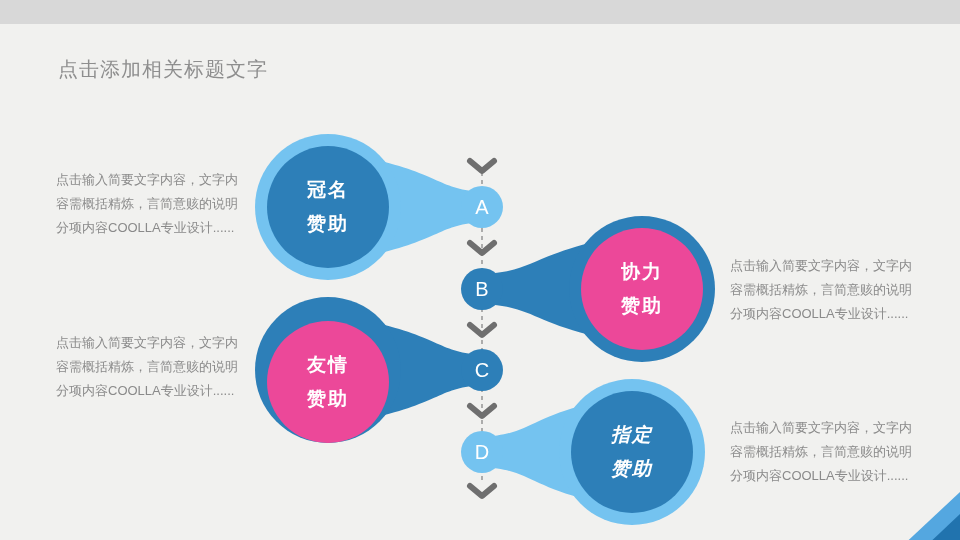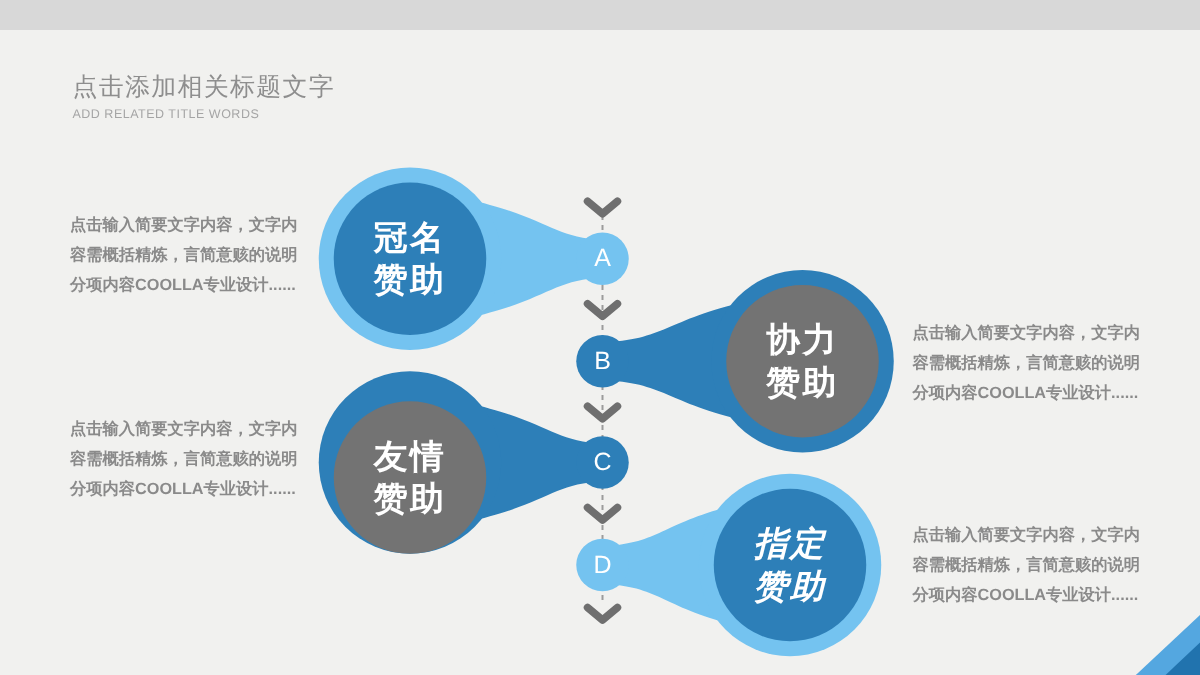--- a/index.html
+++ b/index.html
@@ -9,43 +9,43 @@
     background:#F1F1EF; overflow:hidden;
     font-family:"Liberation Sans", sans-serif;
     margin-top:24px;
   }
   
   .header { position:absolute; left:58px; top:32px; }
   .title { font-size:20px; color:#8E8E8E; letter-spacing:1px; font-weight:400; }
   .subtitle { font-size:10px; color:#A5A5A5; margin-top:3px; letter-spacing:0.4px; }
 
   
-  .desc { position:absolute; width:200px; font-size:13px; color:#8A8A8A; line-height:24px;font-weight:bold; }
+  .desc { position:absolute; width:200px; font-size:13px; color:#8A8A8A; line-height:24px; }
   .desc-left-1 { left:56px;  top:144px; }
   .desc-left-2 { left:56px;  top:307px; }
   .desc-right-1{ left:730px; top:230px; }
   .desc-right-2{ left:730px; top:392px; }
 
   
   .diagram-svg { position:absolute; left:0; top:0; }
 
   
   .big-circle {
     position:absolute; width:146px; height:146px; border-radius:50%;
     display:flex; align-items:center; justify-content:center;
   }
   .big-circle .inner {
     width:122px; height:122px; border-radius:50%;
     display:flex; flex-direction:column; align-items:center; justify-content:center;
-    color:#FFFFFF; font-size:27px; font-weight:bold; line-height:34px; letter-spacing:2px;
+    color:#FFFFFF; font-size:19px; font-weight:bold; line-height:34px; letter-spacing:2px;
   }
   .light-ring { background:#74C3F0; }
   .light-ring .inner { background:#2D7FB8; }
   .dark-ring { background:#2D7FB8; }
-  .dark-ring .inner { background:#737373; }
+  .dark-ring .inner { background:#ec4899; }
 
   .circle-1 { left:255px; top:110px; }
   .circle-2 { left:569px; top:192px; }
   .circle-3 { left:255px; top:273px;align-items:flex-end; }
   .circle-4 { left:559px; top:355px;font-style:italic; }
 
   
   .node {
     position:absolute; width:42px; height:42px; border-radius:50%;
     display:flex; align-items:center; justify-content:center;
@@ -60,21 +60,20 @@
   .node-c { left:461px; top:325px; }
   .node-d { left:461px; top:407px; }
 </style>
 </head>
 <body>
 
 <div class="slide">
 
   <div class="header">
     <div class="title">点击添加相关标题文字</div>
-    <div class="subtitle">ADD RELATED TITLE WORDS</div>
   </div>
 
   <svg class="diagram-svg" width="960" height="540" viewBox="0 0 960 540">
 
     <line x1="482" y1="148" x2="482" y2="458" stroke="#9B9B9B" stroke-width="1.6" stroke-dasharray="4,4"></line>
 
     <g stroke="#6F6F6F" stroke-width="6" fill="none" stroke-linecap="round" stroke-linejoin="round">
       <path d="M 470 137 L 482 147 L 494 137"></path>
       <path d="M 470 219 L 482 229 L 494 219"></path>
       <path d="M 470 301 L 482 311 L 494 301"></path>

